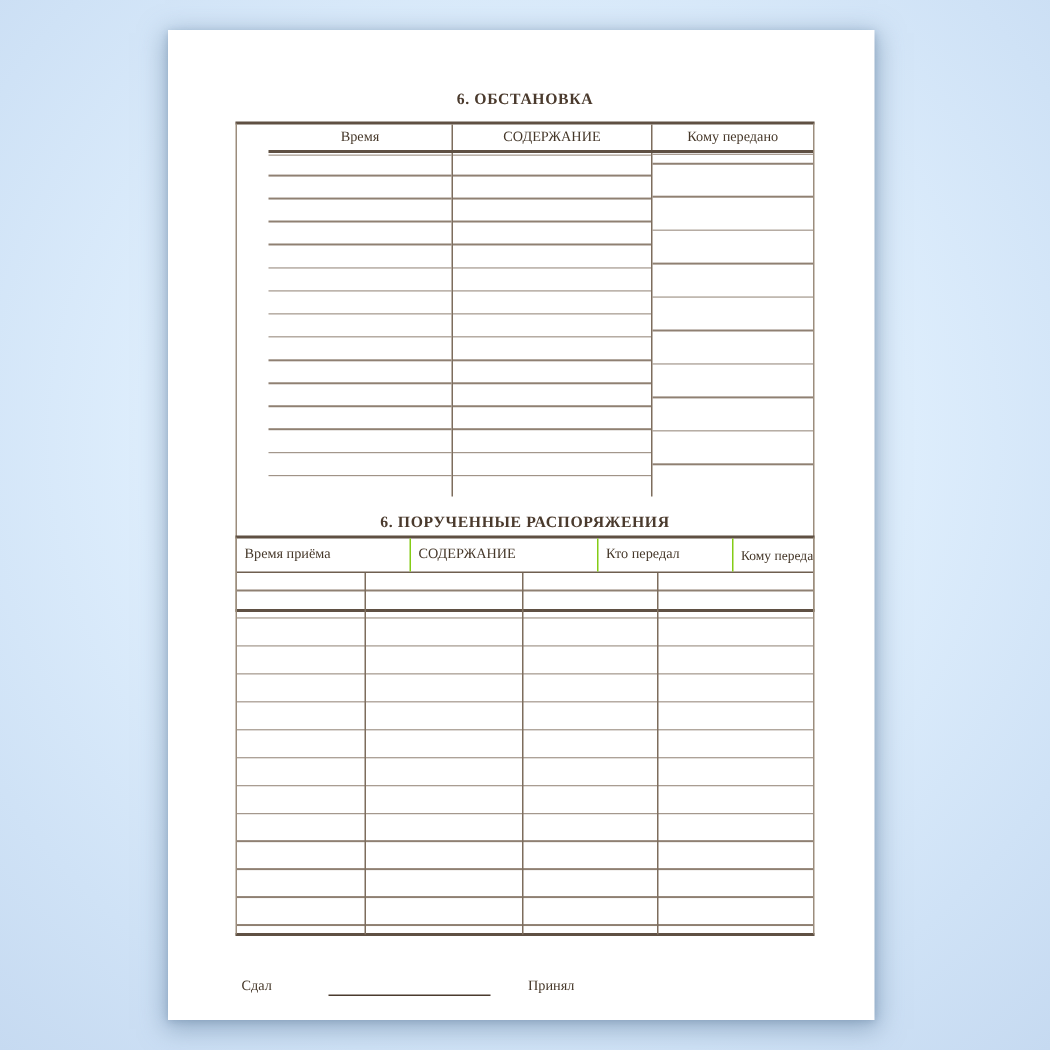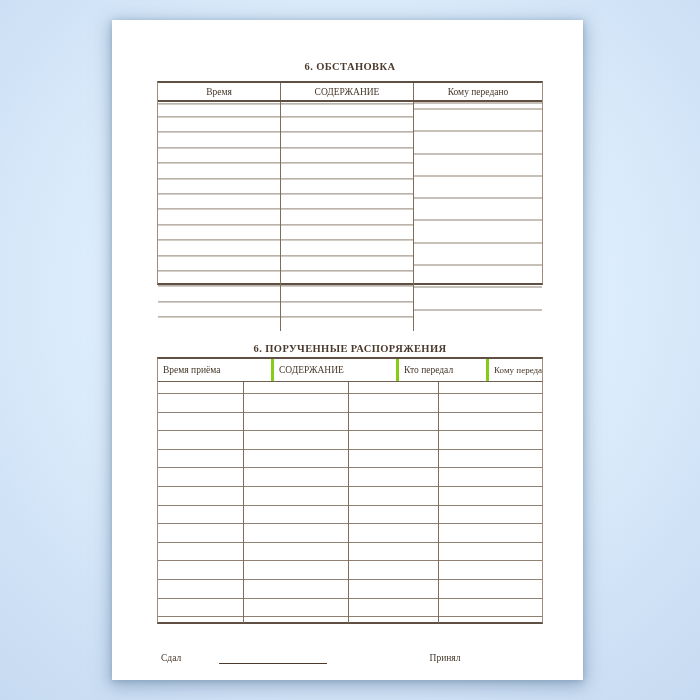--- a/index.html
+++ b/index.html
@@ -16,31 +16,31 @@
   }
   .sec-title{
     position:absolute;left:45px;width:386px;text-align:center;
     font-size:10.5px;font-weight:bold;letter-spacing:.4px;color:#4a3a2d;
     white-space:nowrap;
   }
   .t1-title{top:41px;}
   .t2-title{top:323px;}
 
   .tbl{position:absolute;left:45px;width:386px;box-sizing:border-box;}
-  .t1{top:61px;height:204px;}
+  .t1{top:61px;height:327px;padding-left:21px;}
   .t2{top:337px;height:267px;}
   .tbl{border-top:2px solid #5f5043;border-bottom:2px solid #5f5043;
        border-left:1px solid #9c8d7d;border-right:1px solid #9c8d7d;}
 
   .thead{display:flex;box-sizing:border-box;}
   .t1 .thead{height:19px;border-bottom:2px solid #5f5043;}
   .t2 .thead{height:23px;border-bottom:1px solid #6f5f50;}
   .hc{box-sizing:border-box;font-size:9.5px;color:#453729;overflow:hidden;white-space:nowrap;}
   .t1 .hc{display:flex;align-items:center;justify-content:center;border-right:1px solid #7d6d5d;}
-  .t2 .hc{display:flex;align-items:center;justify-content:flex-start;padding-left:5px;border-right:3px solid #84cc16;}
+  .t2 .hc{display:flex;align-items:center;justify-content:flex-start;padding-left:5px;border-right:1px solid #84cc16;}
   .hc:last-child{border-right:none;}
   
   .t1 .hc1{width:123px;} .t1 .hc2{width:133px;} .t1 .hc3{flex:1;}
   
   .t2 .hc1{width:116px;} .t2 .hc2{width:125px;} .t2 .hc3{width:90px;} .t2 .hc4{flex:1;font-size:9px;}
 
   .tbody{position:relative;display:flex;}
   .t1 .tbody{height:229px;}
   .t2 .tbody{height:241px;}
   .bc{box-sizing:border-box;height:100%;}
@@ -53,21 +53,21 @@
   .rule-b{background-image:repeating-linear-gradient(to bottom,#8f8072 0,#8f8072 1px,transparent 1px,transparent 22.3px);
           background-position:0 6.5px;}
   
   .rule-c{background-image:repeating-linear-gradient(to bottom,#8f8072 0,#8f8072 1px,transparent 1px,transparent 18.6px);
           background-position:0 11px;}
   
   .vdiv{position:absolute;top:0;bottom:0;width:1px;background:#7d6d5d;}
   .vd1{left:85px;} .vd2{left:190px;} .vd3{left:280px;}
 
   .footer{position:absolute;left:45px;top:632px;width:386px;height:16px;font-size:9.5px;color:#453729;}
-  .sig{position:absolute;top:0;display:flex;align-items:center;gap:38px;}
+  .sig{position:absolute;top:0;display:flex;align-items:flex-start;gap:38px;}
   .sig-sdal{left:4px;width:166px;}
   .sig-prinyal{left:195px;width:186px;flex-direction:column;}
   .sig-label{white-space:nowrap;line-height:12px;}
   .sig-line{flex:1;border-bottom:1px solid #4a3b2e;height:11px;}
 </style>
 </head>
 <body>
 
 <div>
   <div class="sheet">

